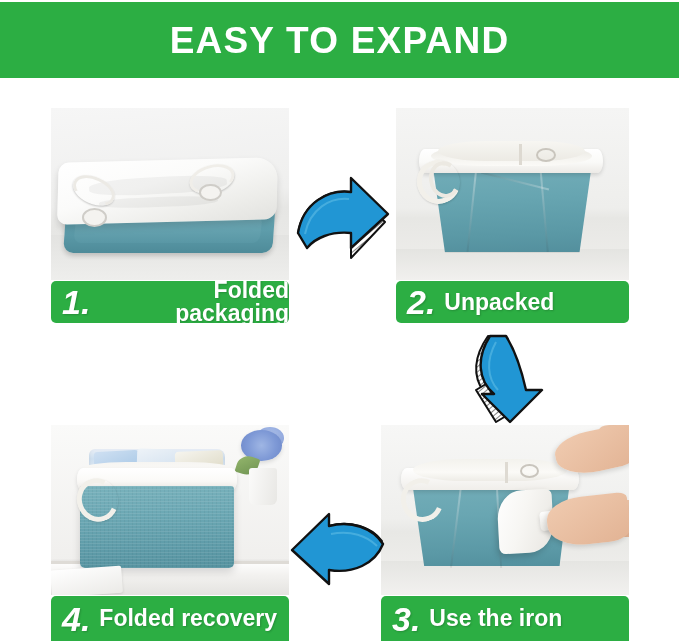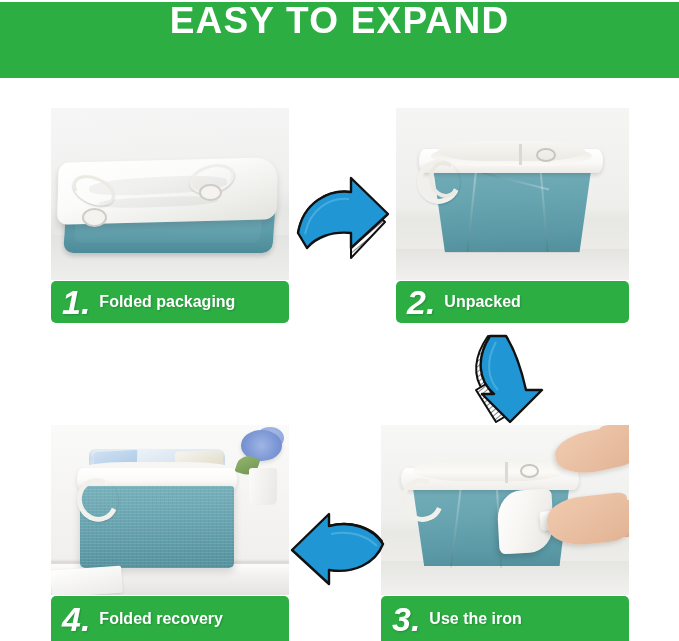--- a/index.html
+++ b/index.html
@@ -3,41 +3,41 @@
 <meta charset="utf-8">
 <style>
   html,body{margin:0;padding:0;background:#ffffff;}
   body{width:679px;height:641px;position:relative;overflow:hidden;
        font-family:"Liberation Sans","DejaVu Sans",sans-serif;}
 
   #infographic{position:absolute;left:0;top:0;width:679px;height:641px;background:#ffffff;}
 
   
   .header-bar{position:absolute;left:0;top:2px;width:679px;height:76px;
-              background:#2CAE43;display:flex;justify-content:center;}
+              background:#2CAE43;display:flex;align-items:center;justify-content:center;}
   .header-title{color:#ffffff;font-size:37px;font-weight:bold;letter-spacing:1.2px;
                 line-height:1;white-space:nowrap;}
 
   
   .panel{position:absolute;overflow:hidden;background:#f3f3f2;}
   .panel-photo{position:absolute;left:0;top:0;width:100%;height:100%;overflow:hidden;}
 
   #panel-1{left:51px;top:108px;width:238px;height:172px;}
   #panel-2{left:396px;top:108px;width:233px;height:172px;}
   #panel-4{left:51px;top:425px;width:238px;height:170px;}
   #panel-3{left:381px;top:425px;width:248px;height:170px;}
 
   
   .step-label{position:absolute;background:#2CAE43;border-radius:5px;
               display:flex;align-items:center;overflow:hidden;}
   .step-num{color:#ffffff;font-size:34px;font-weight:bold;font-style:italic;
             line-height:1;margin-left:11px;margin-right:9px;
             text-shadow:1px 1px 2px rgba(0,0,0,0.18);}
-  .step-text{color:#ffffff;font-size:16px;font-weight:bold;line-height:1;
-             text-shadow:1px 1px 2px rgba(0,0,0,0.18);}
+  .step-text{color:#ffffff;font-size:23px;font-weight:bold;line-height:1;
+             text-shadow:1px 1px 2px rgba(0,0,0,0.18);text-align:right;}
 
   #label-1{left:51px;top:281px;width:238px;height:42px;}
   #label-2{left:396px;top:281px;width:233px;height:42px;}
   #label-4{left:51px;top:596px;width:238px;height:45px;border-radius:5px 5px 0 0;}
   #label-3{left:381px;top:596px;width:248px;height:45px;border-radius:5px 5px 0 0;}
 
   
   .arrow{position:absolute;}
   #arrow-1{left:293px;top:176px;width:100px;height:88px;}
   #arrow-2{left:462px;top:332px;width:92px;height:92px;}

